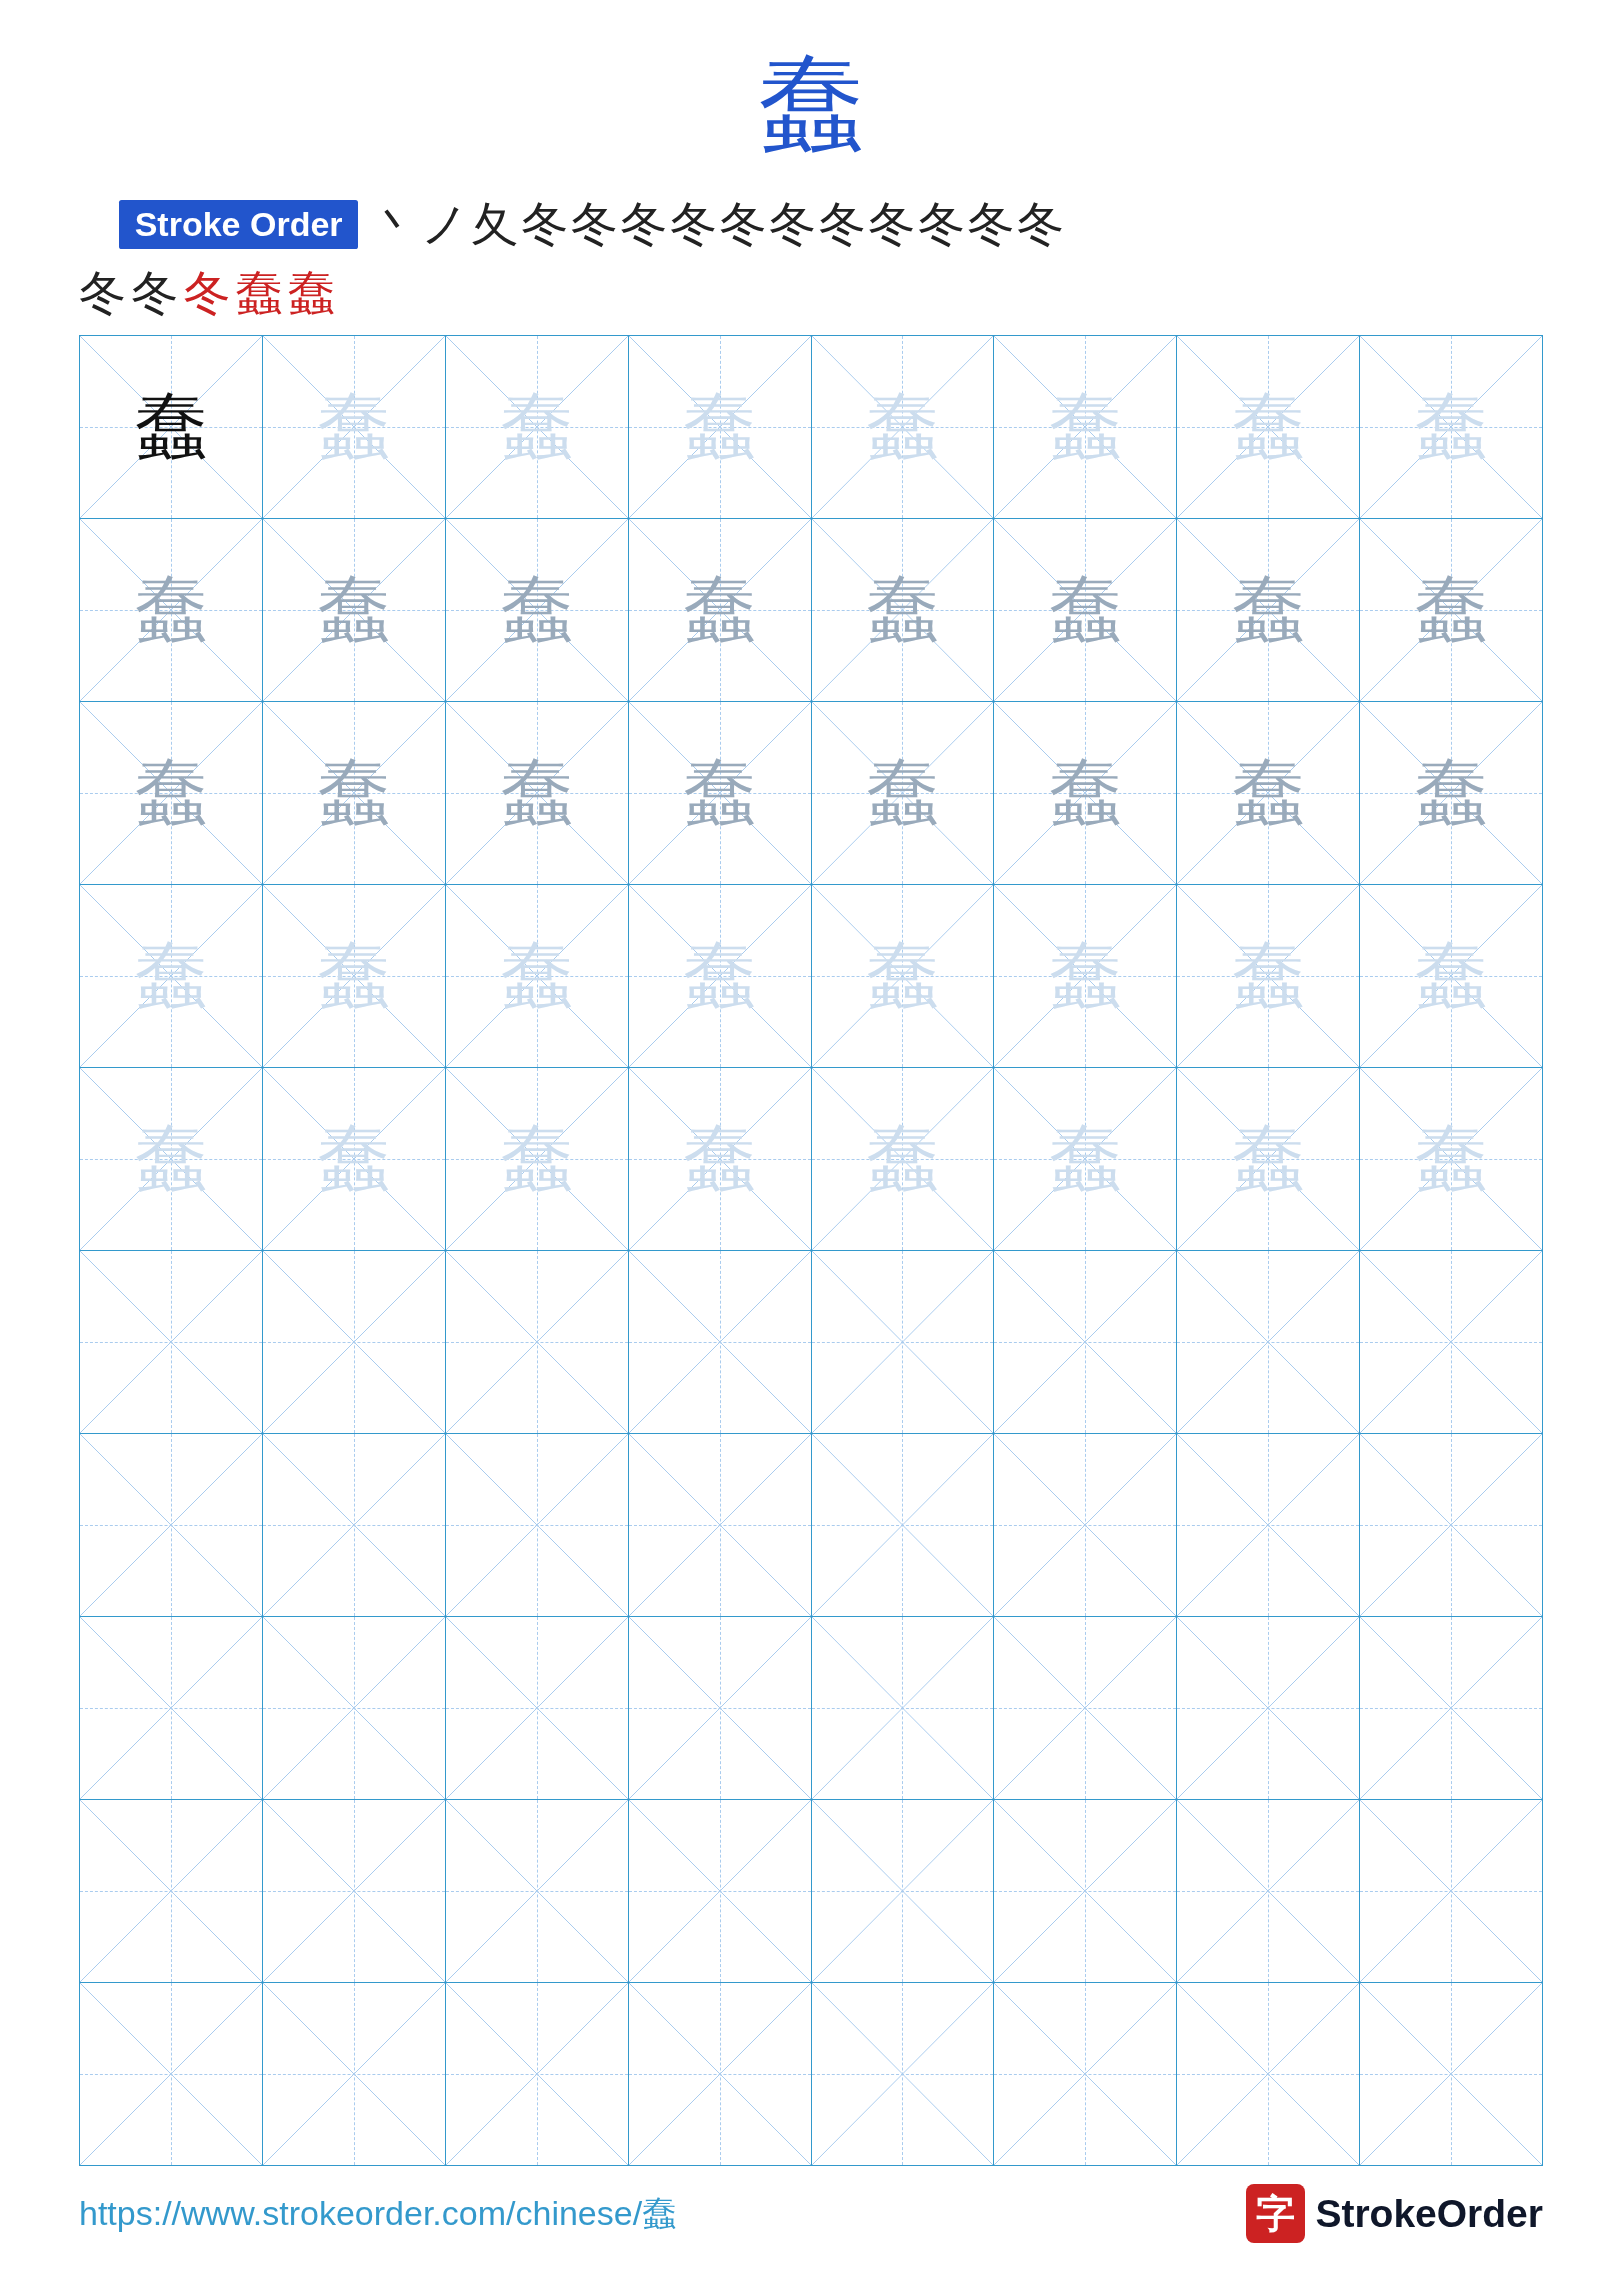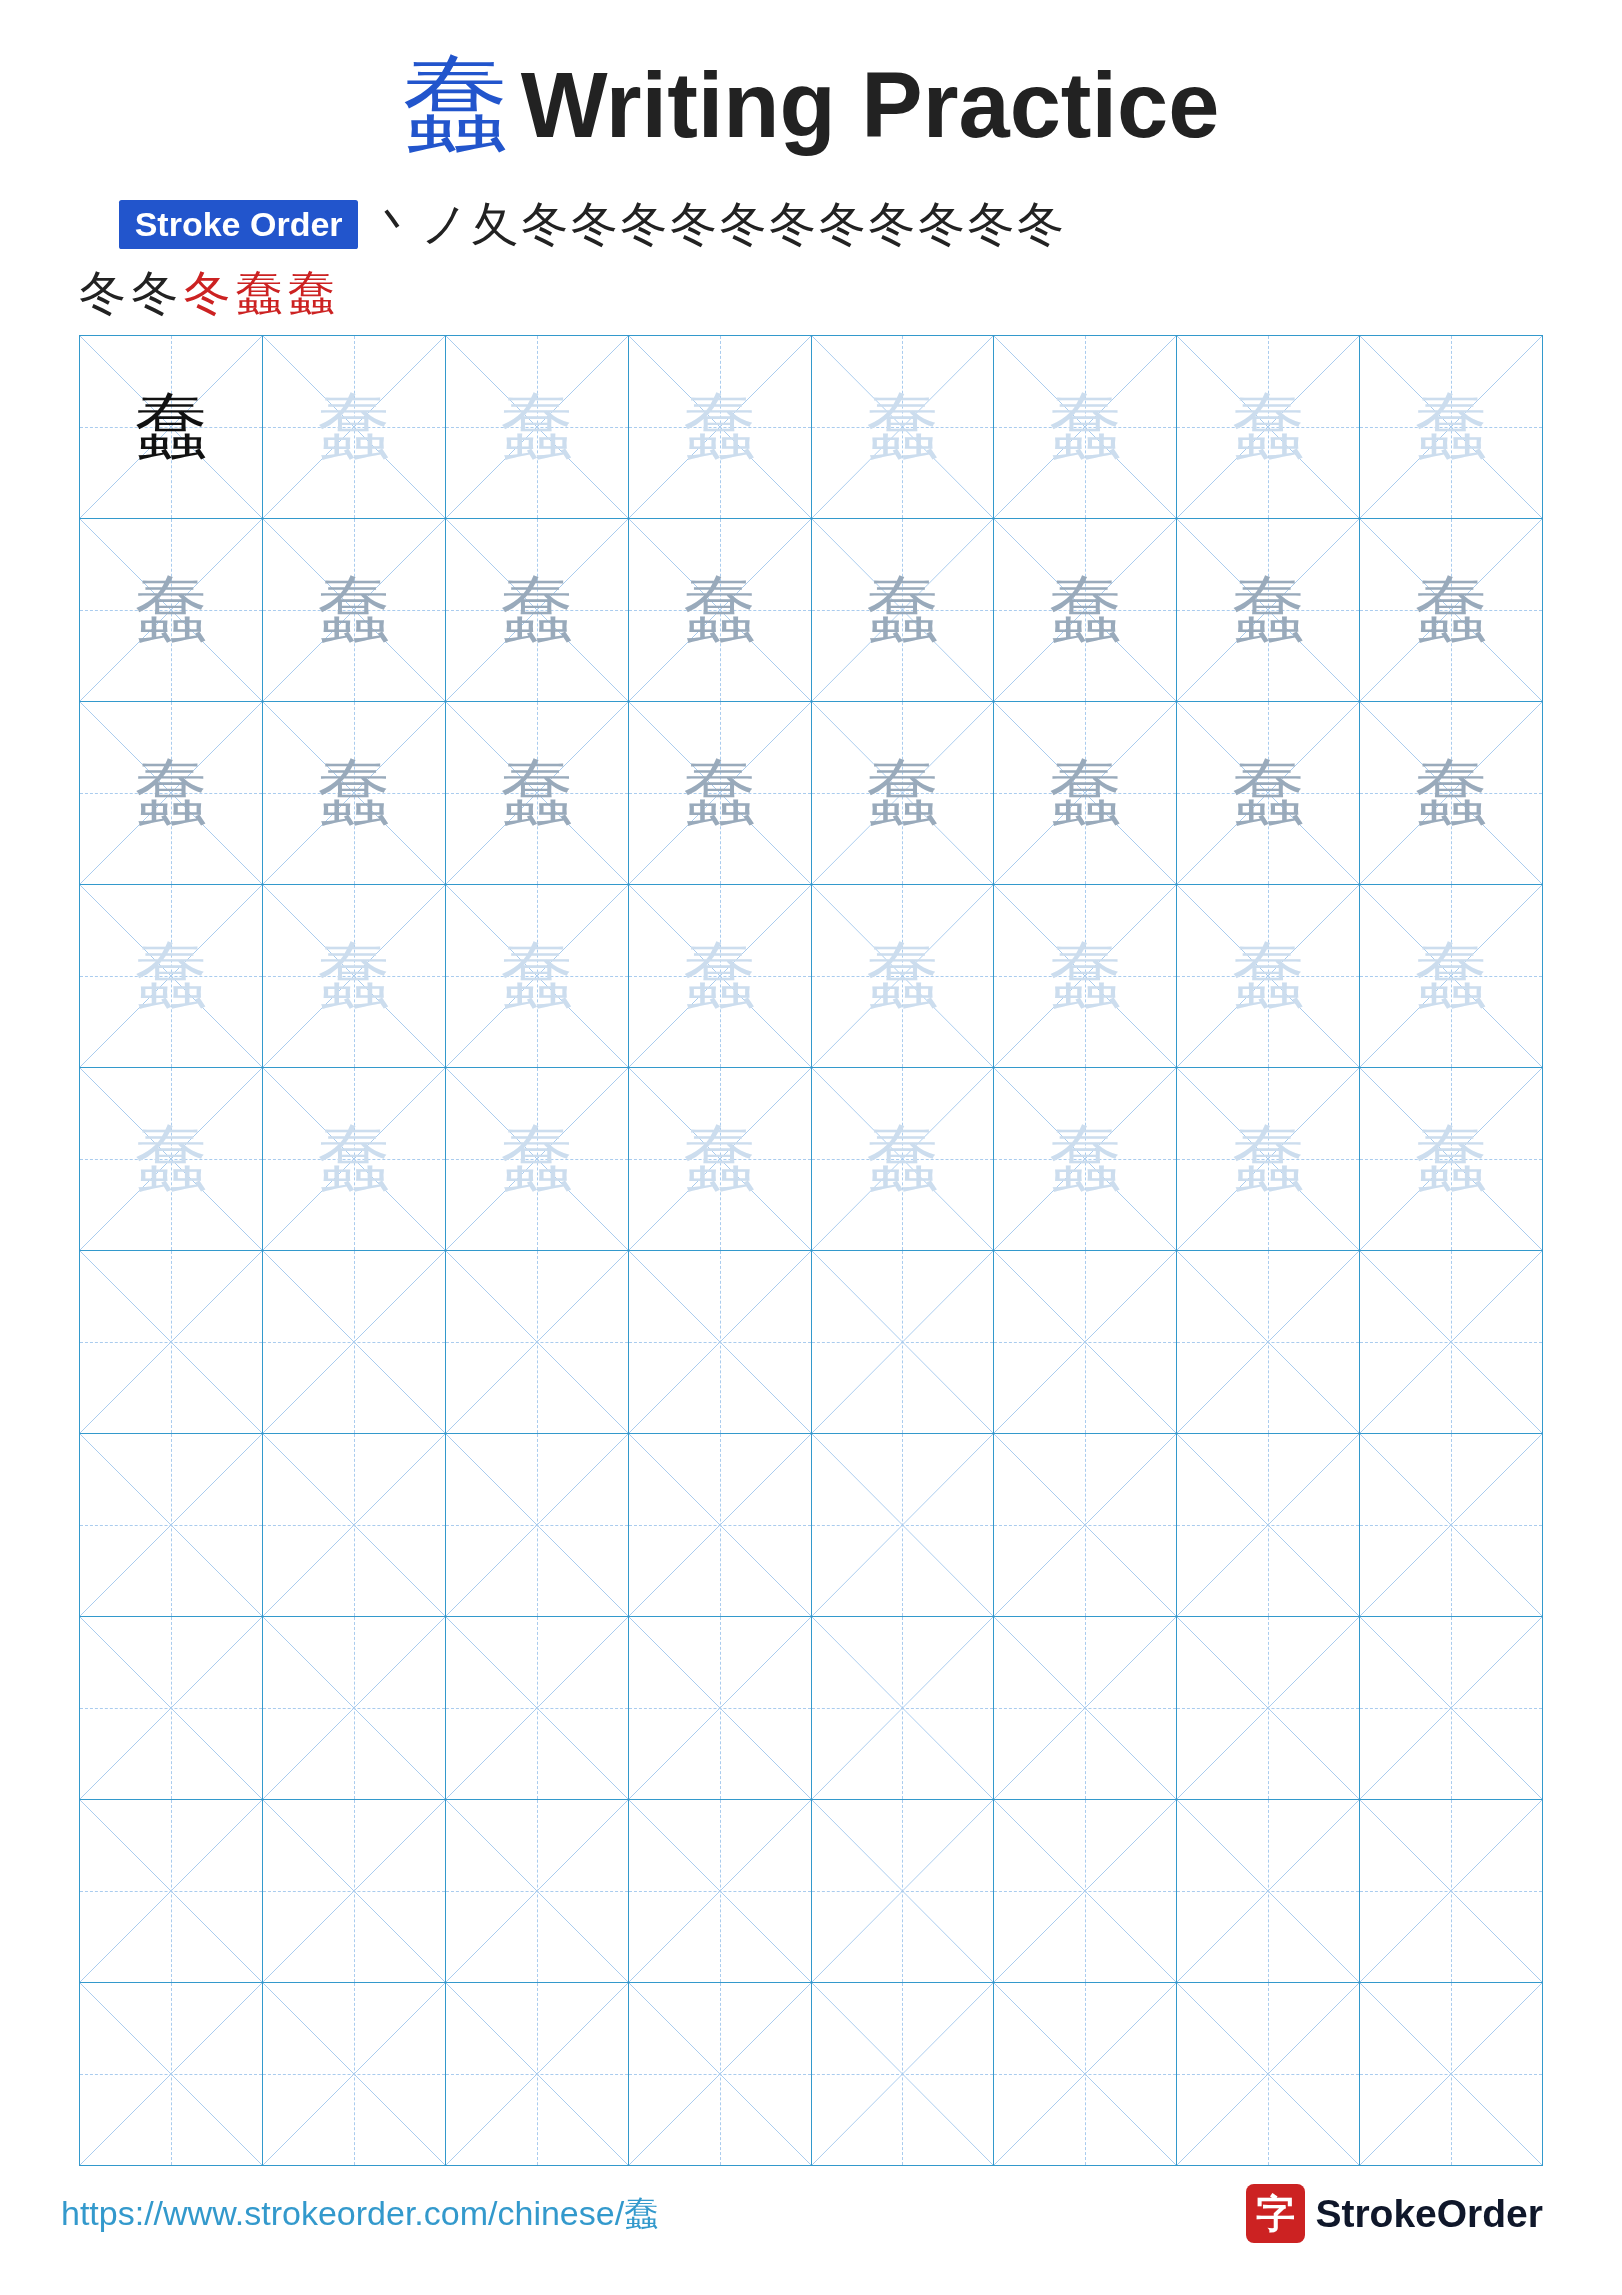--- a/index.html
+++ b/index.html
@@ -182,21 +182,21 @@
       flex-wrap: wrap;
       align-items: center;
       margin-bottom: 13px;
       gap: 5.2px;
     }
 
     
     .footer {
       position: absolute;
       bottom: 52px;
-      left: 61px;
+      left: 79px;
       right: 79px;
       display: flex;
       align-items: center;
       justify-content: space-between;
     }
 
     .footer-url {
       font-family: Arial, sans-serif;
       font-size: 34px;
       color: #3399cc;
@@ -233,21 +233,20 @@
       height: 183px;
     }
   </style>
 </head>
 <body>
 
 <div class="page">
 
   <div class="title-section">
     <span class="title-char">蠢</span>
-    <span class="title-text">Writing Practice</span>
   </div>
 
   <div class="stroke-order-section">
     <span class="stroke-order-badge">Stroke Order</span>
     <div class="stroke-sequence">
       <span class="stroke-char">丶</span>
       <span class="stroke-char">ノ</span>
       <span class="stroke-char">夂</span>
       <span class="stroke-char">冬</span>
       <span class="stroke-char">冬</span>

